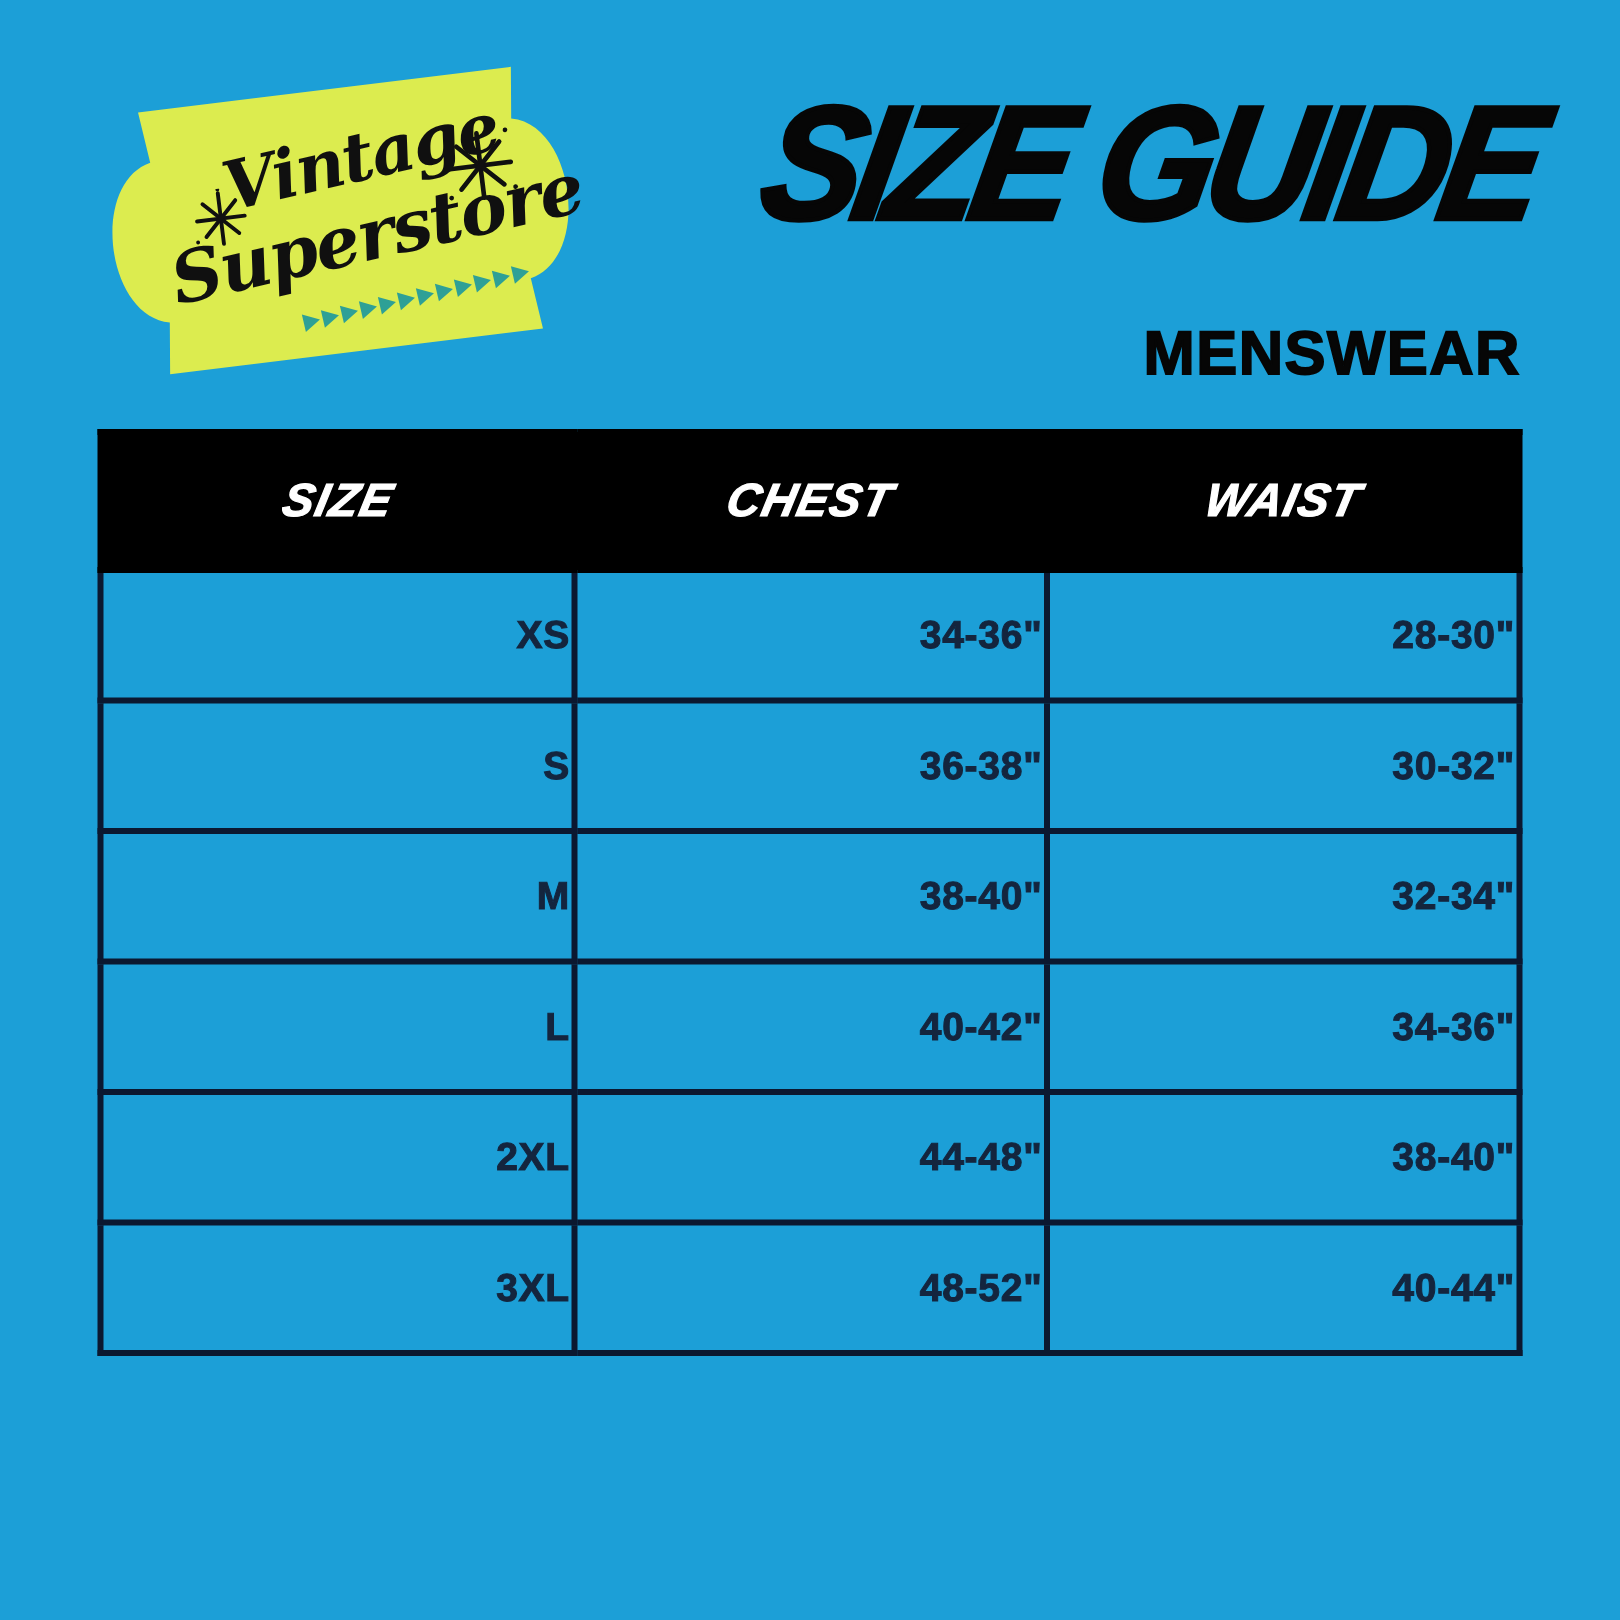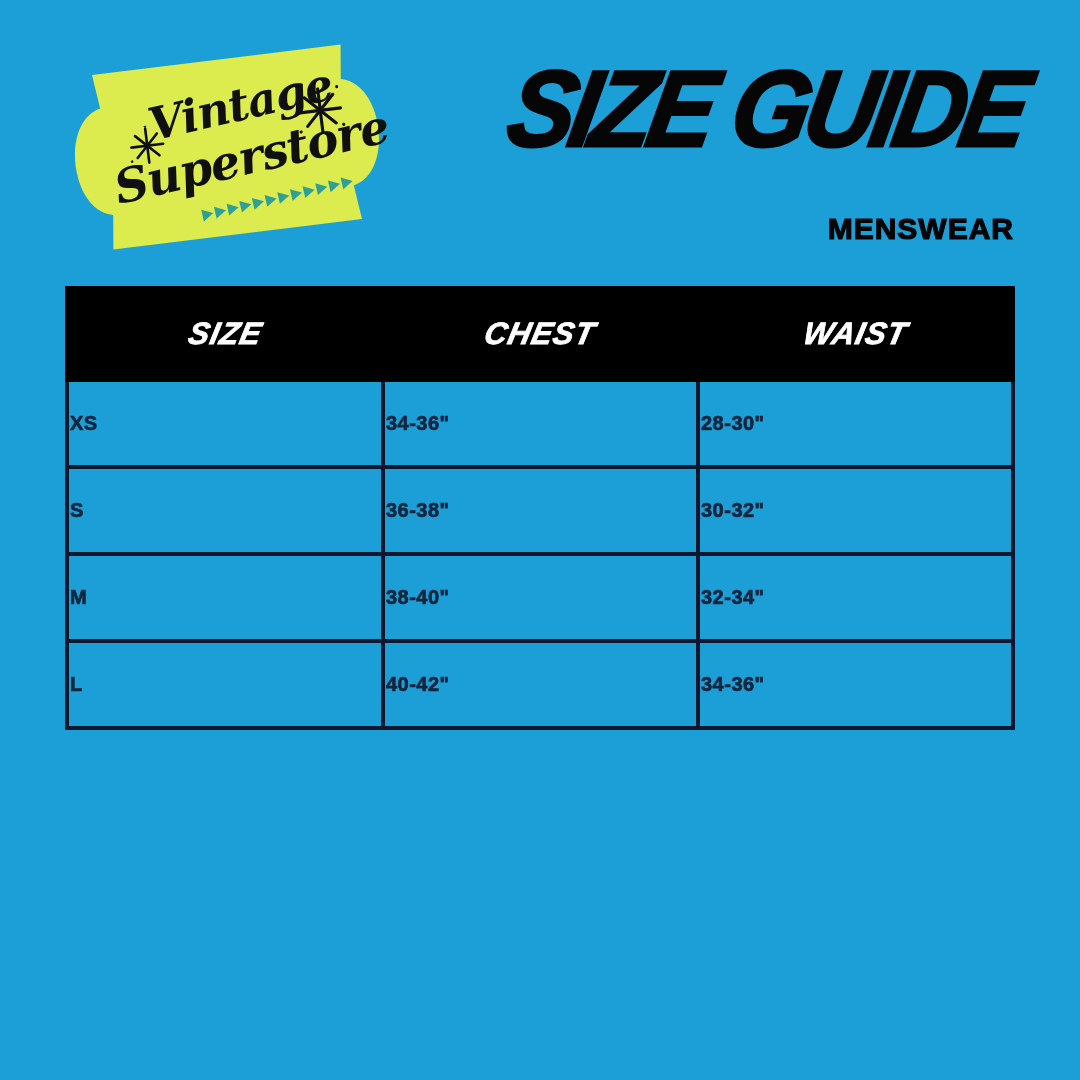--- a/index.html
+++ b/index.html
@@ -54,43 +54,43 @@
     text-align:center;
     font-size:108px;font-weight:900;font-style:italic;
     color:var(--ink);
     letter-spacing:-6px;white-space:nowrap;
     transform:skewX(-10deg) scaleX(0.93);
     transform-origin:center;
     -webkit-text-stroke:3px var(--ink);
   }
   .page-subtitle{
     position:absolute;right:66px;top:212px;
-    font-size:30px;font-weight:700;
+    font-size:41px;font-weight:700;
     letter-spacing:1px;color:var(--ink);
     -webkit-text-stroke:1.2px var(--ink);
   }
 
   
   .size-table{
     position:absolute;left:65px;top:286px;width:950px;
     border-collapse:collapse;table-layout:fixed;
   }
   .size-table thead th{
     height:86px;background:#000;border:4px solid #000;
     color:#fff;font-style:italic;font-weight:700;font-size:31px;
     letter-spacing:1px;text-align:center;vertical-align:middle;
   }
   .size-table thead th span{
     display:inline-block;transform:skewX(-12deg);
     -webkit-text-stroke:0.8px #fff;
   }
   .size-table tbody td{
     height:81px;border:4px solid var(--navy);
-    text-align:left;vertical-align:middle;
-    font-weight:700;font-size:20px;color:var(--cell-text);
+    text-align:right;vertical-align:middle;
+    font-weight:700;font-size:26px;color:var(--cell-text);
     letter-spacing:0.5px;
     -webkit-text-stroke:0.7px var(--cell-text);
   }
 </style>
 </head>
 <body>
 
 <div class="badge-wrap">
   <svg class="badge-shape" viewBox="0 0 320 170" preserveAspectRatio="none" aria-hidden="true">
     <path d="M 34 8 L 286 8 L 282 38 C 324 46 324 124 282 132 L 286 162 L 34 162 L 38 132 C -4 124 -4 46 38 38 Z" fill="#DCEC4F"></path>
@@ -169,14 +169,24 @@
     <tr>
       <td>M</td>
       <td>38-40"</td>
       <td>32-34"</td>
     </tr>
     <tr>
       <td>L</td>
       <td>40-42"</td>
       <td>34-36"</td>
     </tr>
+    <tr>
+      <td>2XL</td>
+      <td>44-48"</td>
+      <td>38-40"</td>
+    </tr>
+    <tr>
+      <td>3XL</td>
+      <td>48-52"</td>
+      <td>40-44"</td>
+    </tr>
   </tbody>
 </table>
 
 </body></html>

